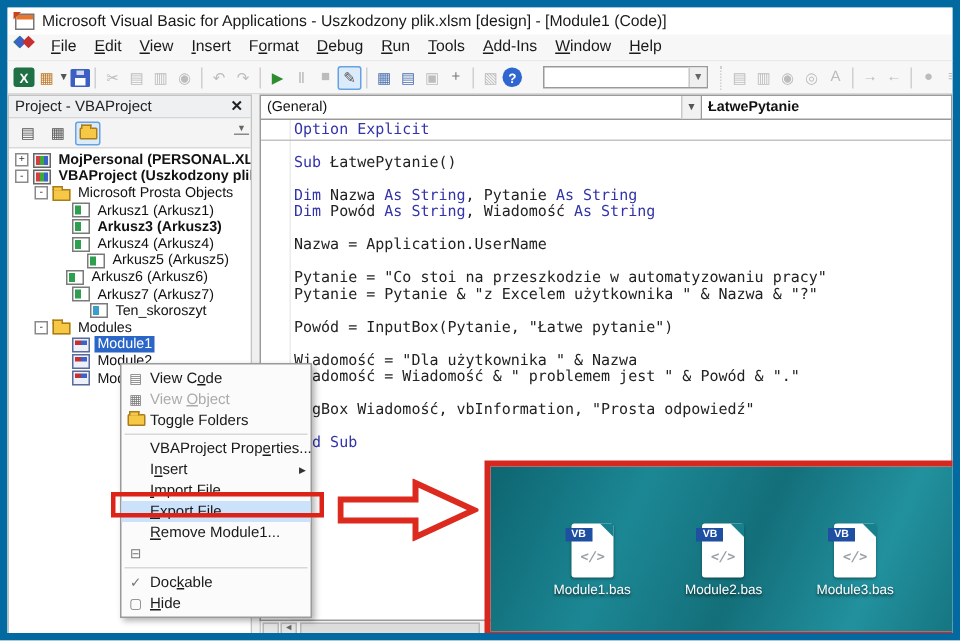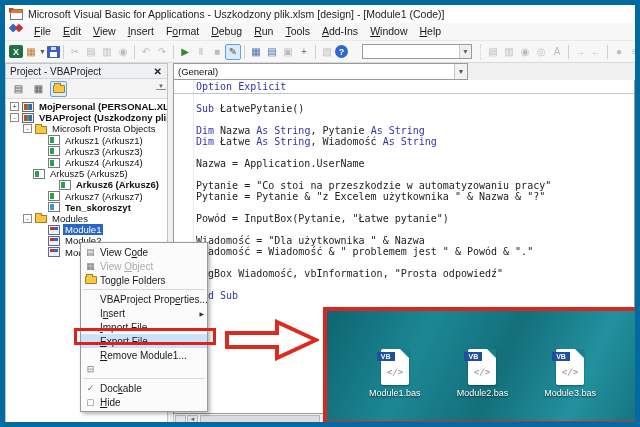--- a/index.html
+++ b/index.html
@@ -214,46 +214,46 @@
           <div class="tree-row" style="padding-left: 17px;">
             <span class="exp">-</span>
             <span class="t-ico folder"></span>
             <span class="t-label">Microsoft Prosta Objects</span>
           </div>
           <div class="tree-row" style="padding-left: 30px;">
             <span class="exp-spacer"></span>
             <span class="t-ico sheet"></span>
             <span class="t-label">Arkusz1 (Arkusz1)</span>
           </div>
+          <div class="tree-row" style="padding-left: 30px; font-weight: bold;">
+            <span class="exp-spacer"></span>
+            <span class="t-ico sheet"></span>
+            <span class="t-label">Arkusz3 (Arkusz3)</span>
+          </div>
           <div class="tree-row" style="padding-left: 30px;">
             <span class="exp-spacer"></span>
             <span class="t-ico sheet"></span>
-            <span class="t-label">Arkusz3 (Arkusz3)</span>
+            <span class="t-label">Arkusz4 (Arkusz4)</span>
+          </div>
+          <div class="tree-row" style="padding-left: 40px;">
+            <span class="exp-spacer"></span>
+            <span class="t-ico sheet"></span>
+            <span class="t-label">Arkusz5 (Arkusz5)</span>
+          </div>
+          <div class="tree-row" style="padding-left: 26px;">
+            <span class="exp-spacer"></span>
+            <span class="t-ico sheet"></span>
+            <span class="t-label">Arkusz6 (Arkusz6)</span>
           </div>
           <div class="tree-row" style="padding-left: 30px;">
             <span class="exp-spacer"></span>
             <span class="t-ico sheet"></span>
-            <span class="t-label">Arkusz4 (Arkusz4)</span>
-          </div>
-          <div class="tree-row" style="padding-left: 15px;">
-            <span class="exp-spacer"></span>
-            <span class="t-ico sheet"></span>
-            <span class="t-label">Arkusz5 (Arkusz5)</span>
-          </div>
-          <div class="tree-row" style="padding-left: 41px; font-weight: bold;">
-            <span class="exp-spacer"></span>
-            <span class="t-ico sheet"></span>
-            <span class="t-label">Arkusz6 (Arkusz6)</span>
-          </div>
-          <div class="tree-row" style="padding-left: 30px;">
-            <span class="exp-spacer"></span>
-            <span class="t-ico sheet"></span>
             <span class="t-label">Arkusz7 (Arkusz7)</span>
           </div>
-          <div class="tree-row" style="padding-left: 30px; font-weight: bold;">
+          <div class="tree-row" style="padding-left: 42px;">
             <span class="exp-spacer"></span>
             <span class="t-ico workbook"></span>
             <span class="t-label">Ten_skoroszyt</span>
           </div>
           <div class="tree-row" style="padding-left: 17px;">
             <span class="exp">-</span>
             <span class="t-ico folder"></span>
             <span class="t-label">Modules</span>
           </div>
           <div class="tree-row selected" style="padding-left: 30px;">
@@ -275,31 +275,34 @@
     </div>
 
     <div id="splitter"></div>
 
     <div id="code-pane">
       <div id="code-header">
         <span class="dropdown" id="dd-left">
           <span class="dd-val">(General)</span>
           <span class="dd-caret">▼</span>
         </span>
+        <span class="dropdown" id="dd-right">
+          <span class="dd-val">ŁatwePytanie</span>
+        </span>
       </div>
       <div id="code-body">
         <div id="code-margin"></div>
         <div id="proc-sep"></div>
         <div id="code-lines">
             <div class="code-line"><span class="kw">Option Explicit</span></div>
             <div class="code-line">&nbsp;</div>
             <div class="code-line"><span class="kw">Sub</span><span> ŁatwePytanie()</span></div>
             <div class="code-line">&nbsp;</div>
             <div class="code-line"><span class="kw">Dim</span><span> Nazwa </span><span class="kw">As String</span><span>, Pytanie </span><span class="kw">As String</span></div>
-            <div class="code-line"><span class="kw">Dim</span><span> Łatwe </span><span class="kw">As String</span><span>, Wiadomość </span><span class="kw">As String</span></div>
+            <div class="code-line"><span class="kw">Dim</span><span> Powód </span><span class="kw">As String</span><span>, Wiadomość </span><span class="kw">As String</span></div>
             <div class="code-line">&nbsp;</div>
             <div class="code-line"><span>Nazwa = Application.UserName</span></div>
             <div class="code-line">&nbsp;</div>
             <div class="code-line"><span>Pytanie = "Co stoi na przeszkodzie w automatyzowaniu pracy"</span></div>
             <div class="code-line"><span>Pytanie = Pytanie &amp; "z Excelem użytkownika " &amp; Nazwa &amp; "?"</span></div>
             <div class="code-line">&nbsp;</div>
             <div class="code-line"><span>Powód = InputBox(Pytanie, "Łatwe pytanie")</span></div>
             <div class="code-line">&nbsp;</div>
             <div class="code-line"><span>Wiadomość = "Dla użytkownika " &amp; Nazwa</span></div>
             <div class="code-line"><span>Wiadomość = Wiadomość &amp; " problemem jest " &amp; Powód &amp; "."</span></div>

